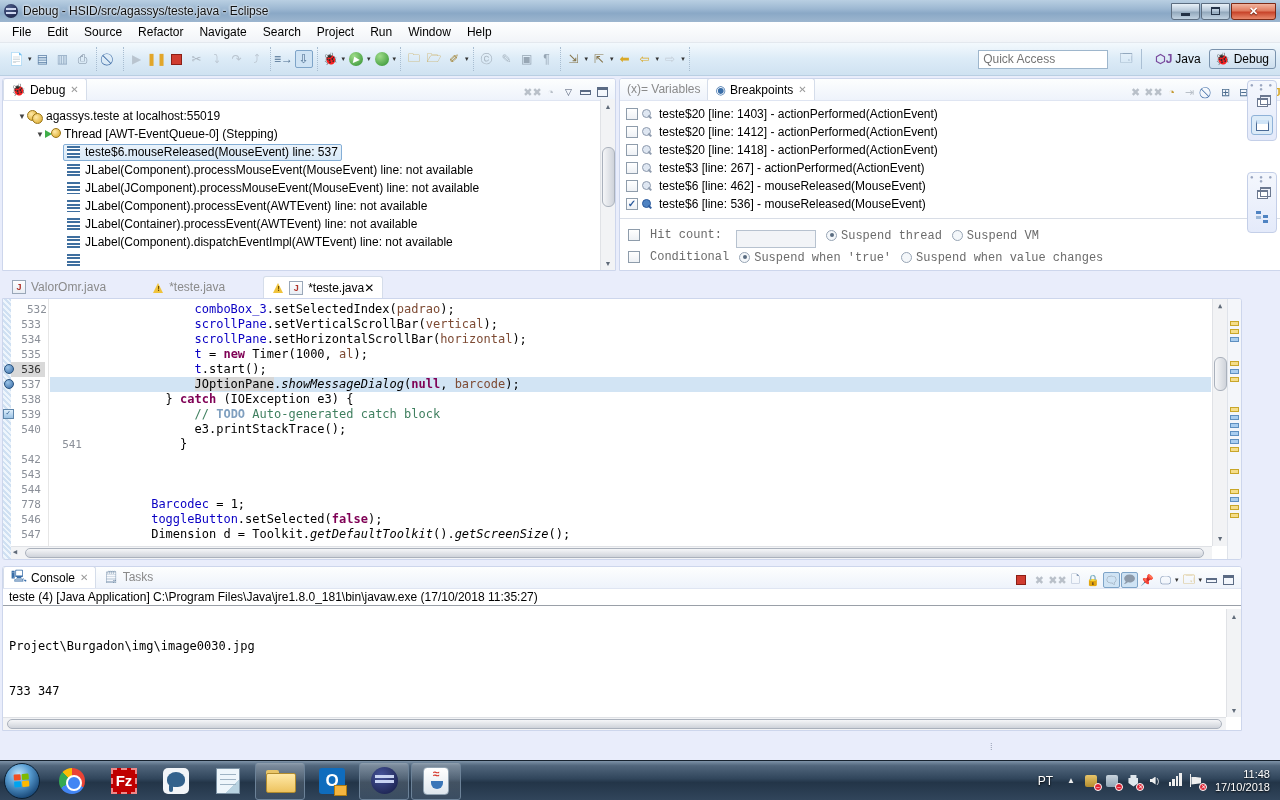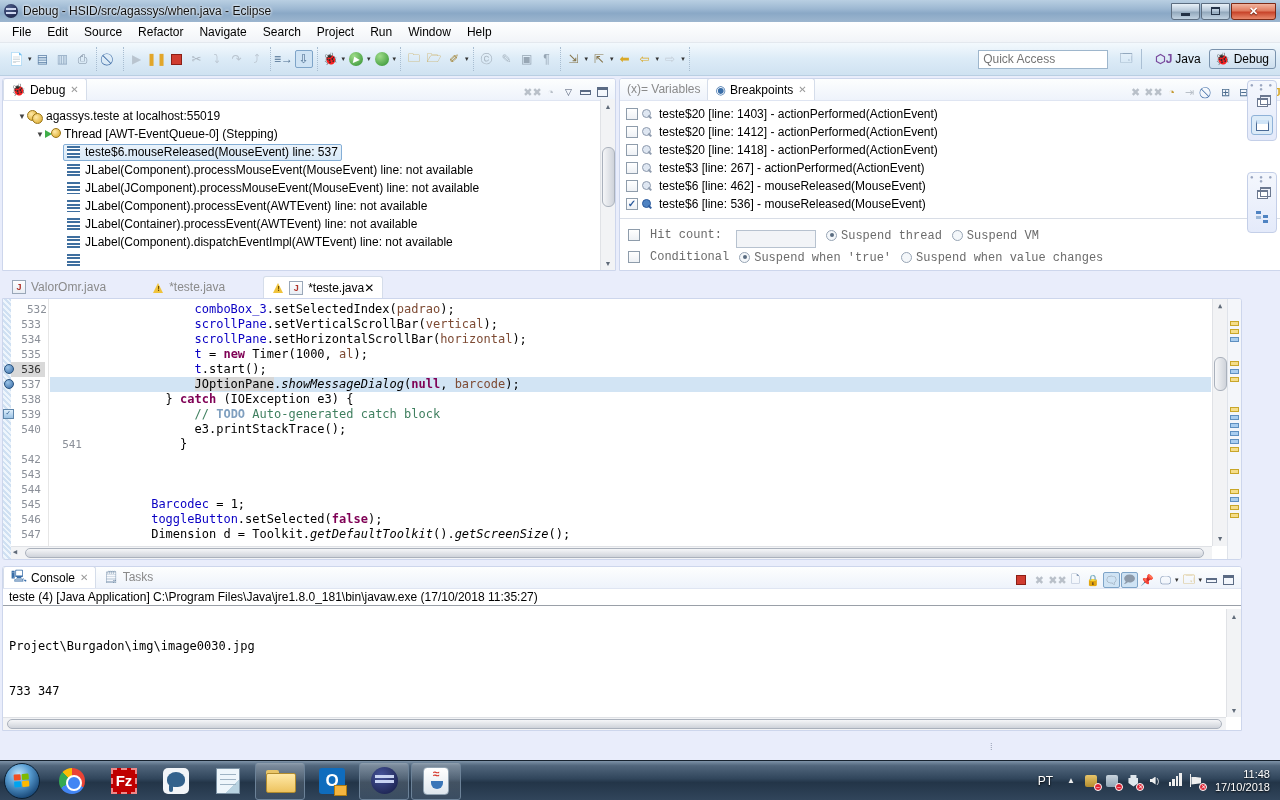--- a/index.html
+++ b/index.html
@@ -159,21 +159,21 @@
   .bars i { position:absolute; bottom:3px; width:2.5px; background:#eee; }
   .clock { text-align:right; padding:0 10px 0 8px; font-size:11px; line-height:13px; text-shadow:0 1px 2px #000; }
 </style>
 </head>
 <body>
 
 <div class="screen">
 
   <div class="titlebar">
     <div class="eclipse-orb"></div>
-    <span class="tb-title">Debug - HSID/src/agassys/when.java - Eclipse</span>
+    <span class="tb-title">Debug - HSID/src/agassys/teste.java - Eclipse</span>
     <div class="win-btns">
       <div class="win-btn">
           <span class="glyph-min"></span>
         </div>
       <div class="win-btn">
           <span class="glyph-max"></span>
         </div>
       <div class="win-btn close">
           <span class="glyph-x">✕</span>
         </div>
@@ -448,21 +448,21 @@
             <div class="lnum" style="top: 78px;">537</div>
             <div class="bdot" style="top: 80px;"></div>
             <div class="lnum" style="top: 93px;">538</div>
             <div class="lnum" style="top: 108px;">539</div>
             <div class="task-ic" style="top: 110px;"></div>
             <div class="lnum" style="top: 123px;">540</div>
             <div class="lnum" style="top: 138px; margin-left: 41px;">541</div>
             <div class="lnum" style="top: 153px;">542</div>
             <div class="lnum" style="top: 168px;">543</div>
             <div class="lnum" style="top: 183px;">544</div>
-            <div class="lnum" style="top: 198px;">545</div>
+            <div class="lnum" style="top: 198px;">778</div>
             <div class="lnum" style="top: 213px;">546</div>
             <div class="lnum" style="top: 228px;">547</div>
           </div>
         <div id="code">
             <div class="crow" style="top: 3px;"><span>                    </span><span class="tf">comboBox_3</span><span>.setSelectedIndex(</span><span class="tb">padrao</span><span>);</span></div>
             <div class="crow" style="top: 18px;"><span>                    </span><span class="tf">scrollPane</span><span>.setVerticalScrollBar(</span><span class="tb">vertical</span><span>);</span></div>
             <div class="crow" style="top: 33px;"><span>                    </span><span class="tf">scrollPane</span><span>.setHorizontalScrollBar(</span><span class="tb">horizontal</span><span>);</span></div>
             <div class="crow" style="top: 48px;"><span>                    </span><span class="tf">t</span><span> = </span><span class="tk">new</span><span> Timer(1000, </span><span class="tb">al</span><span>);</span></div>
             <div class="crow" style="top: 63px;"><span>                    </span><span class="tf">t</span><span>.start();</span></div>
             <div class="crow cur" style="top: 78px;"><span>                    </span><span class="to">JOptionPane</span><span>.</span><span class="ts">showMessageDialog</span><span>(</span><span class="tk">null</span><span>, </span><span class="tb">barcode</span><span>);</span></div>

